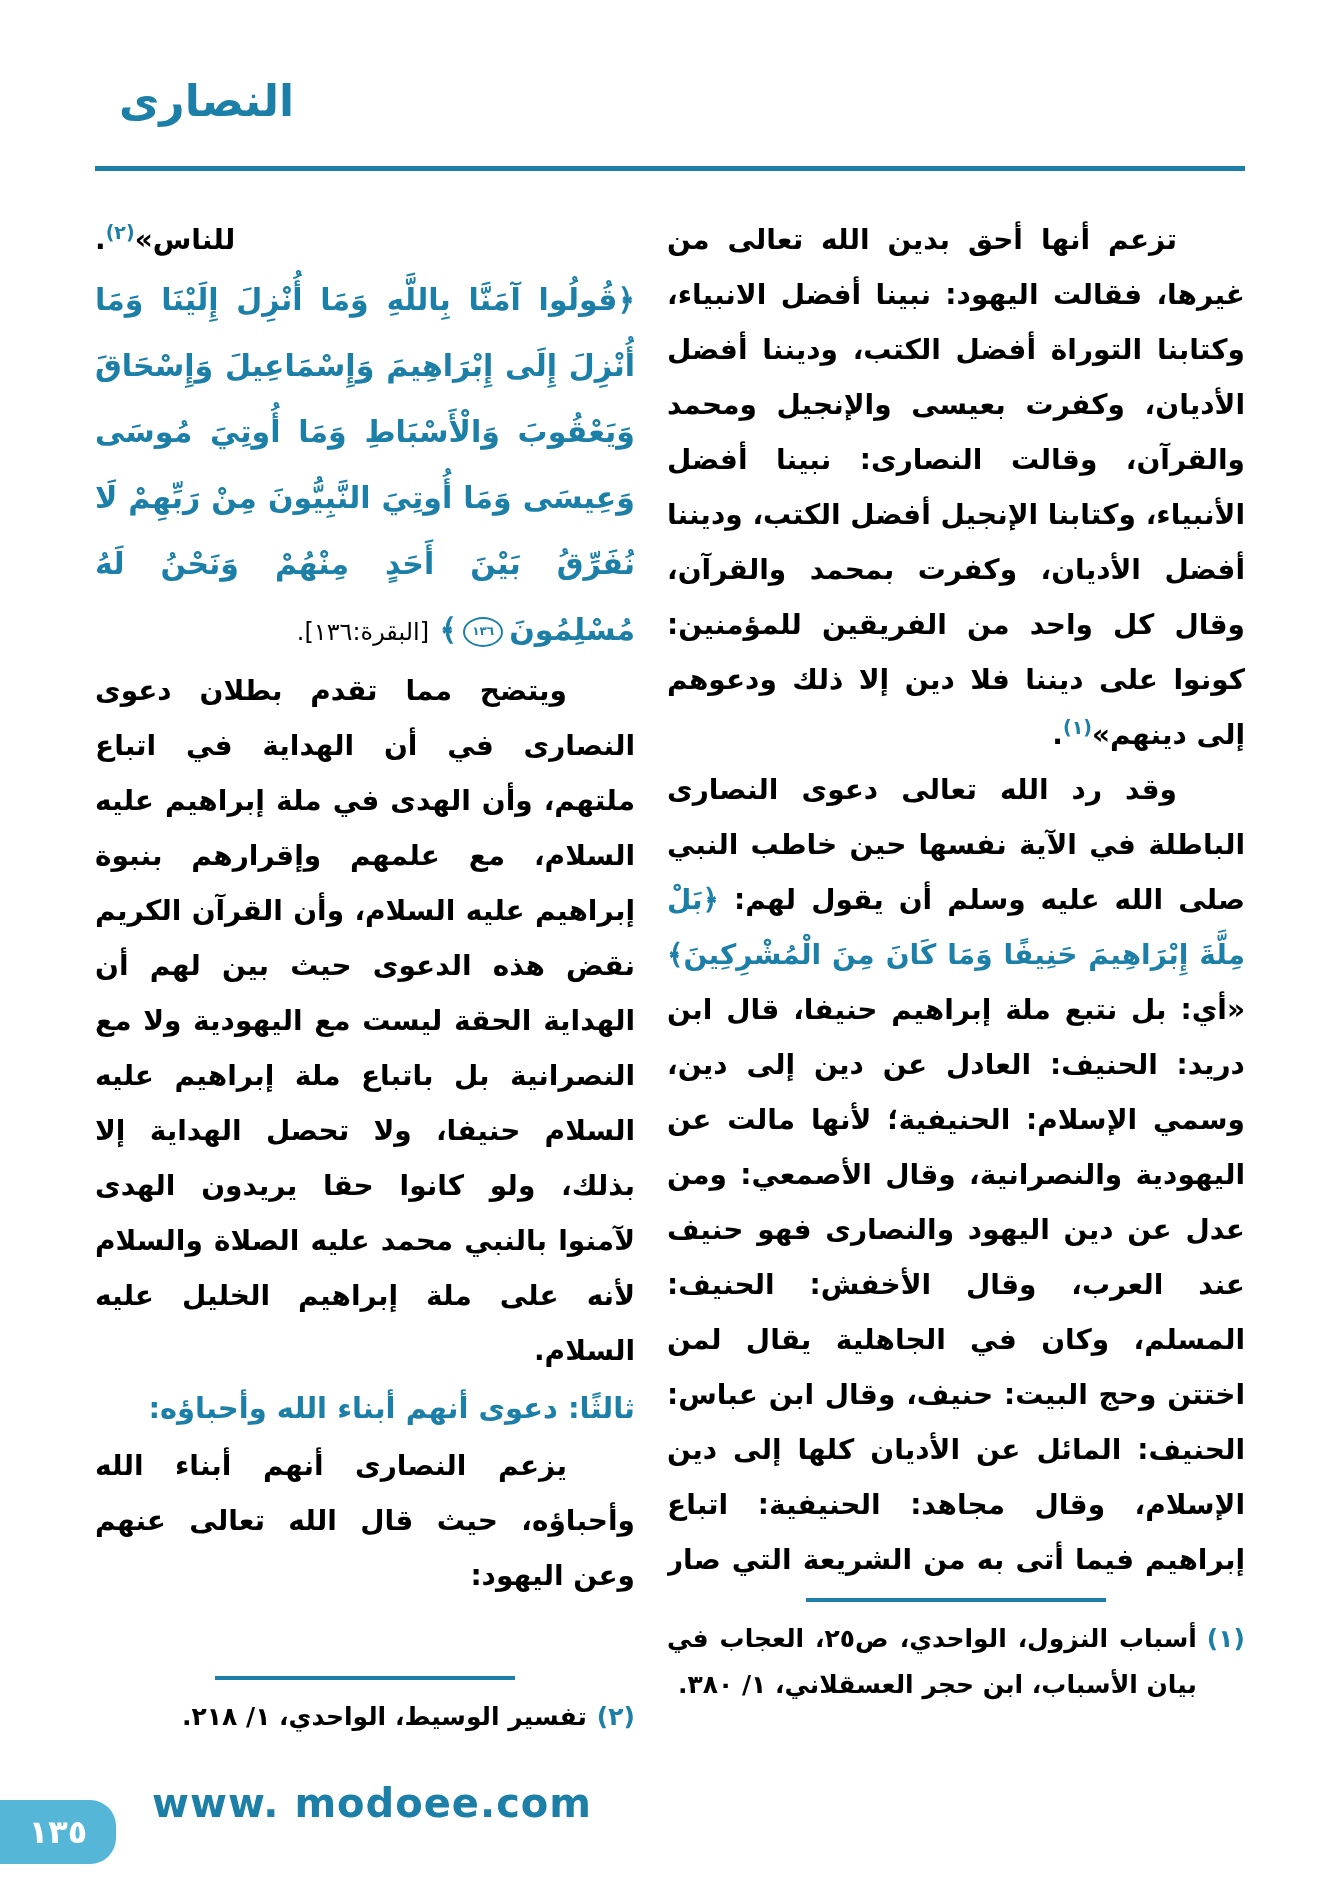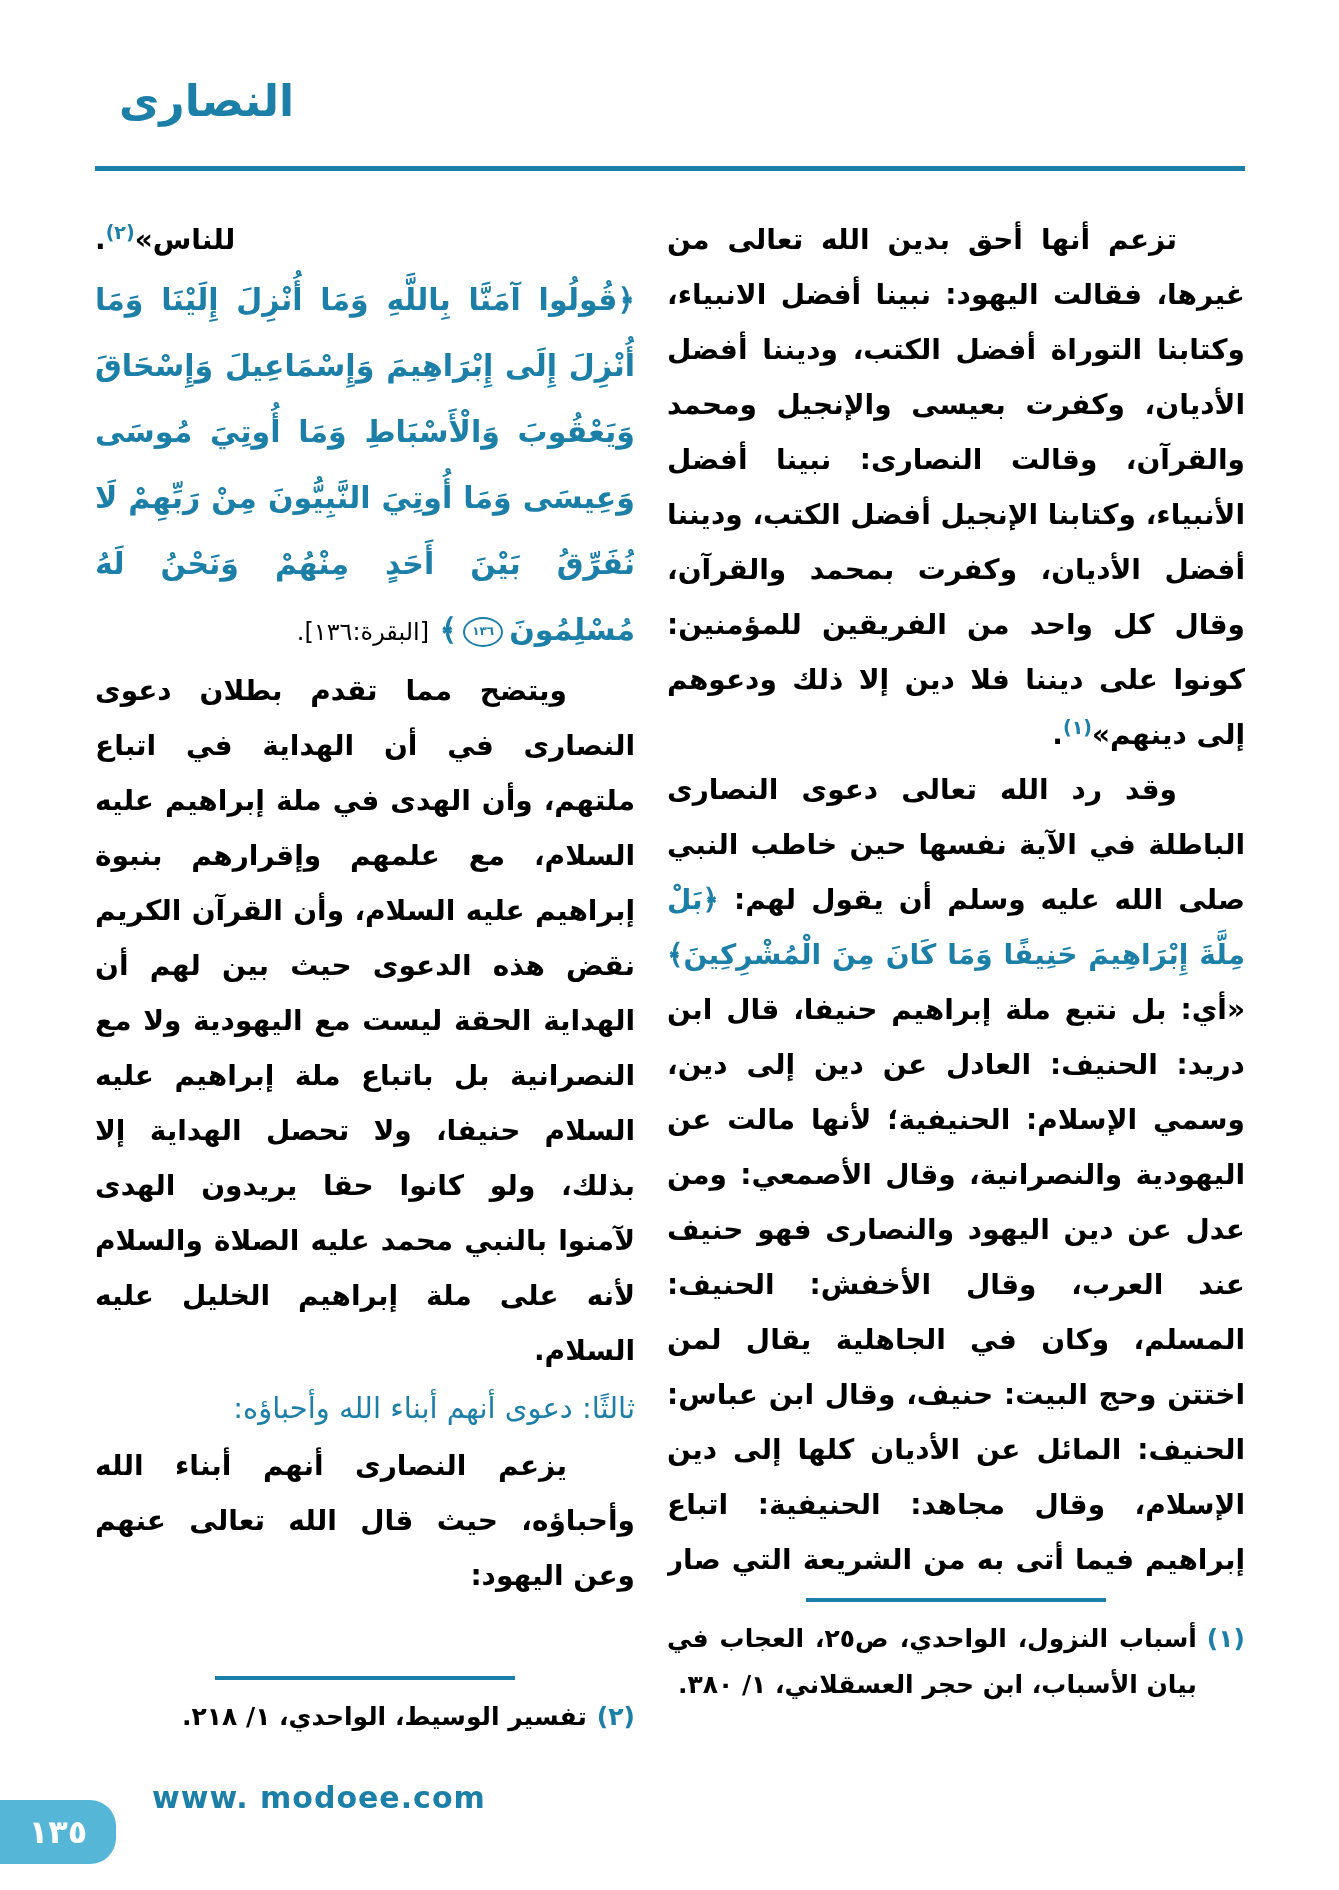--- a/index.html
+++ b/index.html
@@ -66,21 +66,21 @@
     vertical-align:middle;
   }
   .verse-ref{
     color:var(--ink);
     font-size:24px;font-weight:400;
     line-height:50px;
     margin-left:26px;
   }
   .section-heading{
     color:var(--accent);
-    font-size:29px;font-weight:400;
+    font-size:29px;font-weight:700;
     line-height:60px;
     text-align:right;
   }
   
   .footnote-area{
     position:absolute;
     direction:rtl;
   }
   .footnote-area.fn-right{left:667px;width:578px;top:1598px;}
   .footnote-area.fn-left{left:95px;width:540px;top:1676px;}
@@ -107,21 +107,21 @@
     width:116px;height:64px;
     background:var(--tab);
     border-radius:0 26px 26px 0;
     display:flex;align-items:center;justify-content:center;
     color:#ffffff;
     font-size:32px;font-weight:700;margin-top:34px;
   }
   .website{
     position:absolute;left:152px;top:1780px;
     color:var(--accent);
-    font-size:30px;font-weight:700;
+    font-size:40px;font-weight:700;
     direction:ltr;
     letter-spacing:1px;
   }
 </style>
 </head>
 <body>
 
 <div class="page">
 
   <div class="header-title">النصارى</div>

